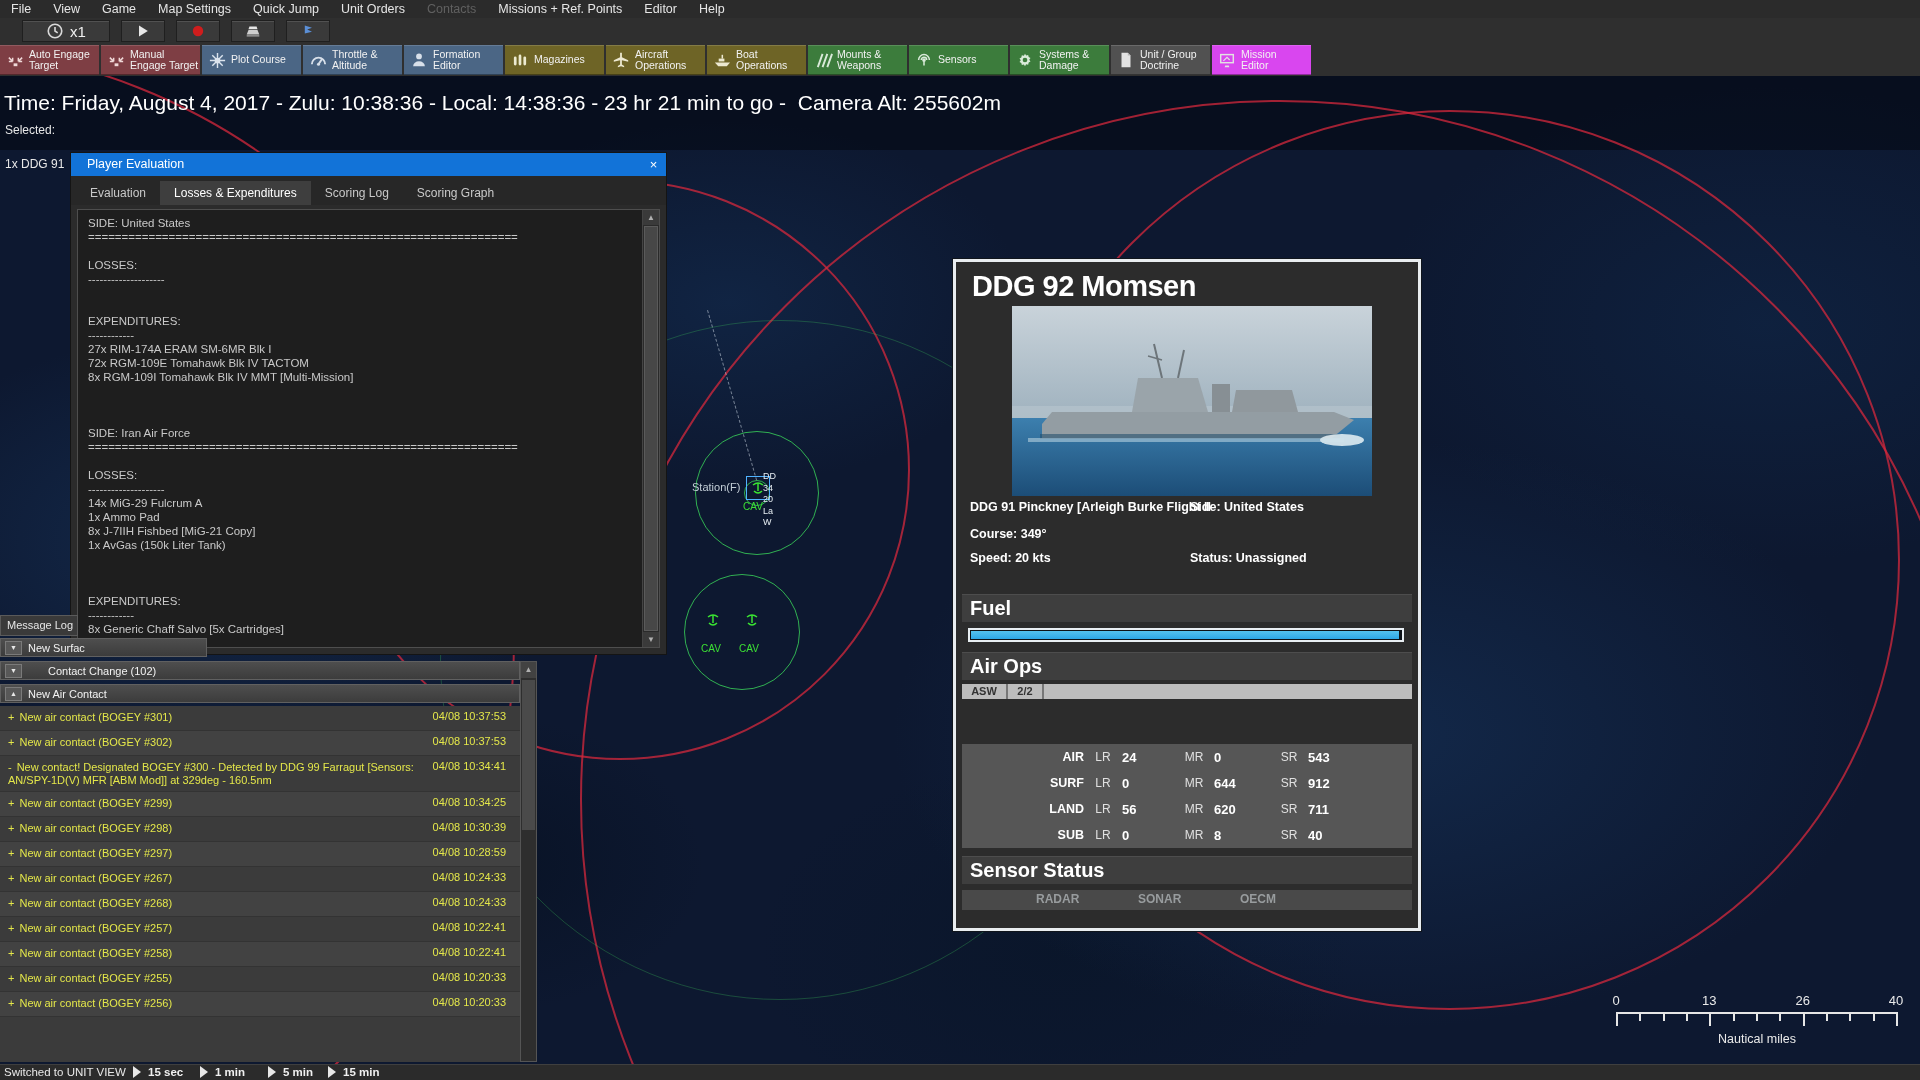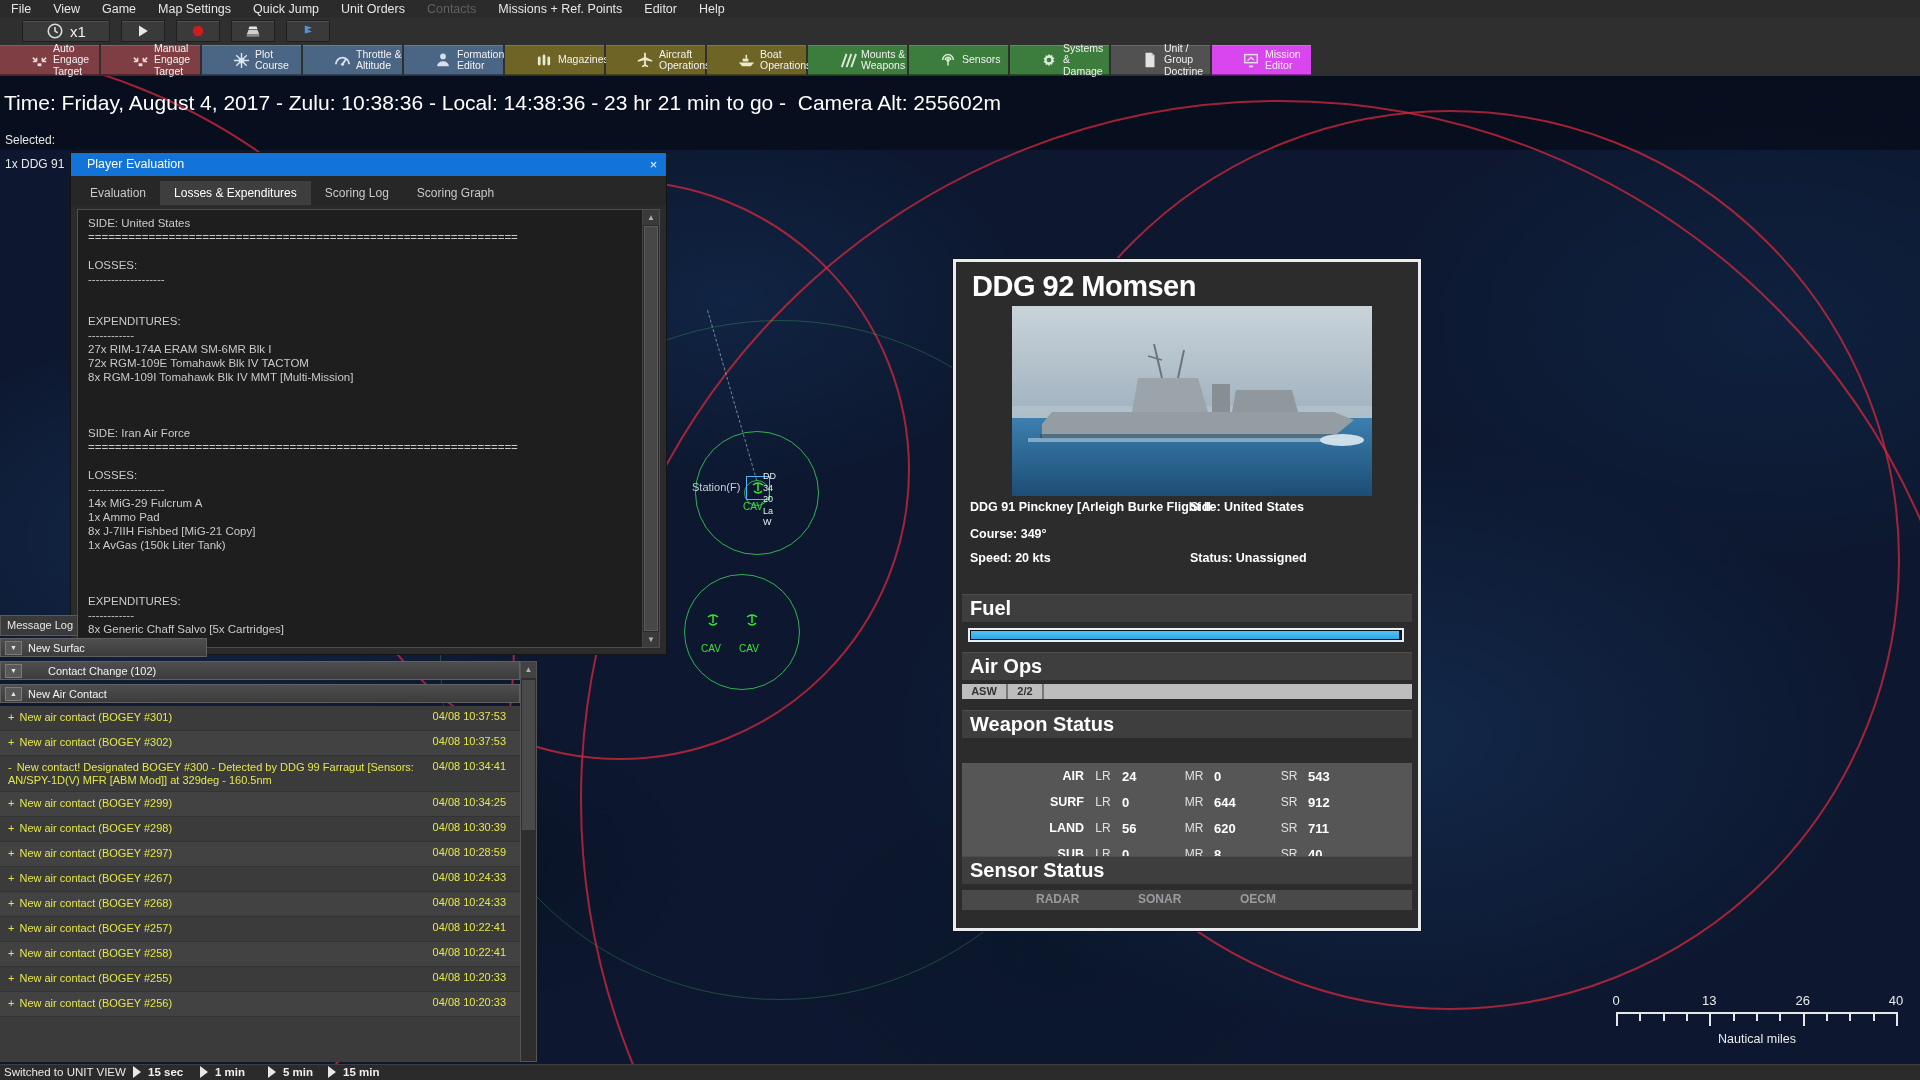--- a/index.html
+++ b/index.html
@@ -22,33 +22,33 @@
   .menu-item.disabled{color:#606060;}
   #control-bar{left:0;top:18px;width:1920px;height:26px;background:#2f2f2f;z-index:50;
     display:flex;align-items:center;gap:11px;padding-left:22px;box-sizing:border-box;}
   .ctrl-btn{height:22px;background:#3a3a3a;border:1px solid #1f1f1f;box-shadow:inset 0 1px rgba(255,255,255,.12);
     display:flex;align-items:center;justify-content:center;gap:6px;box-sizing:border-box;}
   .ctrl-btn .clabel{color:#efefef;font-size:15px;}
   .cicon{display:flex;align-items:center;}
   #toolbar{left:0;top:44px;width:1920px;height:32px;background:#2f2f2f;z-index:50;
     display:flex;align-items:flex-start;padding-top:1px;box-sizing:border-box;}
   .tb-btn{width:99px;height:30px;margin-right:2px;display:flex;align-items:center;box-sizing:border-box;
-    box-shadow:inset 0 1px rgba(255,255,255,.15), inset 0 -1px rgba(0,0,0,.35);flex:none;padding-left:24px;}
+    box-shadow:inset 0 1px rgba(255,255,255,.15), inset 0 -1px rgba(0,0,0,.35);flex:none;}
   .tb-icon{width:22px;margin:0 3px 0 4px;display:flex;justify-content:center;flex:none;}
   .tb-labels{color:#f2f2f2;font-size:10.5px;line-height:11.5px;}
   
   #map-topshade{left:0;top:76px;width:1920px;height:74px;background:rgba(3,8,16,.55);z-index:1;}
   .ring{position:absolute;border-radius:50%;box-sizing:border-box;z-index:2;}
   .ring-r{border:2px solid rgba(214,40,60,.75);}
   .ring-g{border:1.5px solid rgba(58,214,90,.8);}
   .ring-g-faint{border:1.5px solid rgba(60,200,90,.3);}
   #dashline{left:708px;top:310px;width:177px;height:0;border-top:1px dashed rgba(220,230,240,.5);
     transform-origin:0 0;transform:rotate(73.9deg);z-index:2;}
   #time-text{left:4px;top:91px;color:#fff;font-size:21px;z-index:6;white-space:pre;}
-  #selected-label{left:5px;top:133px;color:#e8e8e8;font-size:12px;z-index:6;}
+  #selected-label{left:5px;top:123px;color:#e8e8e8;font-size:12px;z-index:6;}
   #selected-value{left:5px;top:157px;color:#e8e8e8;font-size:12px;z-index:6;}
   .map-label{position:absolute;z-index:3;}
   #station-label{left:692px;top:481px;color:#c2cdd6;font-size:11px;}
   .cav-label{color:#3ce034;font-size:10px;}
   #unit-selected{left:746px;top:476px;width:22px;height:22px;border:1px solid #4fb2ff;z-index:3;
     display:flex;align-items:center;justify-content:center;}
   .unit{z-index:3;}
   #sel-tags{left:763px;top:471px;width:15px;height:58px;overflow:hidden;z-index:3;
     color:#e6edf2;font-size:9px;line-height:11.5px;}
   
@@ -101,21 +101,21 @@
   .up-info{position:absolute;color:#fff;font-size:12.5px;font-weight:bold;}
   .up-strip{position:absolute;left:6px;width:450px;height:28px;background:#3e3e3e;
     box-shadow:inset 0 1px rgba(255,255,255,.08);}
   .up-strip span{color:#fff;font-size:20px;font-weight:bold;padding-left:8px;line-height:28px;}
   #fuel-bar{position:absolute;left:12px;top:366px;width:436px;height:14px;border:2px solid #e8eef2;
     background:#0d1218;box-sizing:border-box;}
   #fuel-fill{position:absolute;left:1px;top:1px;bottom:1px;width:99%;background:linear-gradient(#55c2f0,#1f90d8);}
   #airops-bar{position:absolute;left:6px;top:422px;width:450px;height:15px;background:#bdbdbd;display:flex;}
   .ao-cell{height:100%;border-right:2px solid #777;color:#333;font-size:11px;font-weight:bold;
     text-align:center;line-height:15px;box-sizing:border-box;}
-  #weapon-table{position:absolute;left:6px;top:482px;width:450px;height:104px;background:#565656;margin-top:19px;}
+  #weapon-table{position:absolute;left:6px;top:482px;width:450px;height:104px;background:#565656;}
   .wrow{display:grid;grid-template-columns:122px 38px 52px 40px 56px 38px 56px;height:26px;align-items:center;}
   .w-cat{color:#fff;font-weight:bold;font-size:12.5px;text-align:right;}
   .w-lab{color:#e0e0e0;font-size:12px;text-align:center;}
   .w-val{color:#fff;font-weight:bold;font-size:13px;}
   #sensor-bar{position:absolute;left:6px;top:628px;width:450px;height:20px;background:#494949;}
   .sens{position:absolute;top:2px;color:#989c9e;font-weight:bold;font-size:12px;}
   
   #bottom-bar{left:0;top:1064px;width:1920px;height:16px;background:#2b2b2b;border-top:1px solid #3f3f3f;
     box-sizing:border-box;z-index:50;}
   #bb-status{position:absolute;left:4px;top:1px;color:#e8e8e8;font-size:11.5px;}
@@ -477,21 +477,20 @@
     <div id="fuel-bar">
         <div id="fuel-fill" style="width: 99%; background: linear-gradient(rgb(85, 194, 240), rgb(45, 167, 232));"></div>
       </div>
 
     <div class="up-strip" style="top:390px;"><span>Air Ops</span></div>
     <div id="airops-bar">
       <div class="ao-cell" style="width:46px;">ASW</div>
       <div class="ao-cell" style="width:36px;">2/2</div>
     </div>
 
-    <div class="up-strip" style="top:448px;"><span>Weapon Status</span></div>
     <div id="weapon-table">
         <div class="wrow">
           <span class="w-cat">AIR</span>
           <span class="w-lab">LR</span>
           <span class="w-val">24</span>
           <span class="w-lab">MR</span>
           <span class="w-val">0</span>
           <span class="w-lab">SR</span>
           <span class="w-val">543</span>
         </div>

